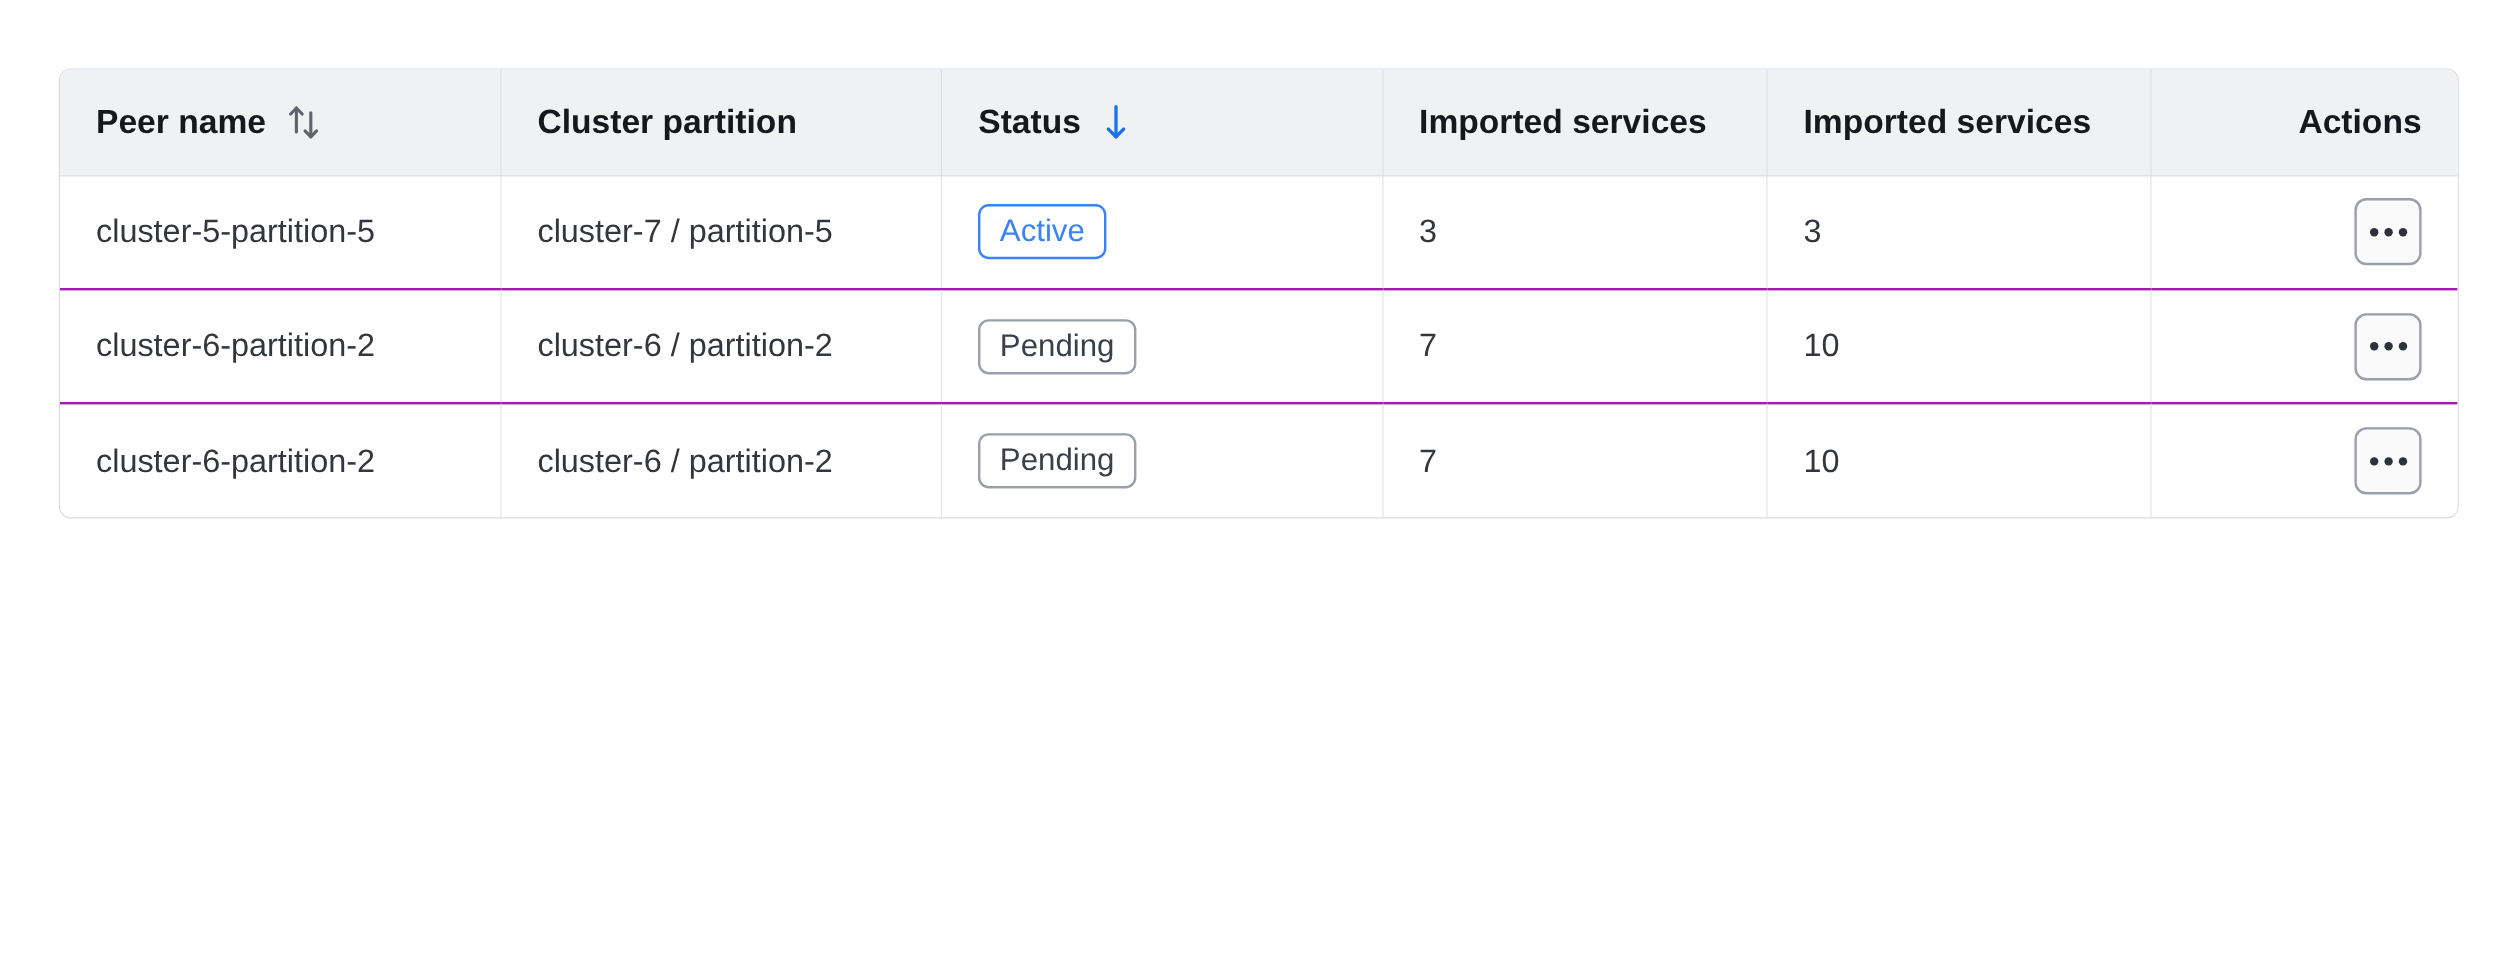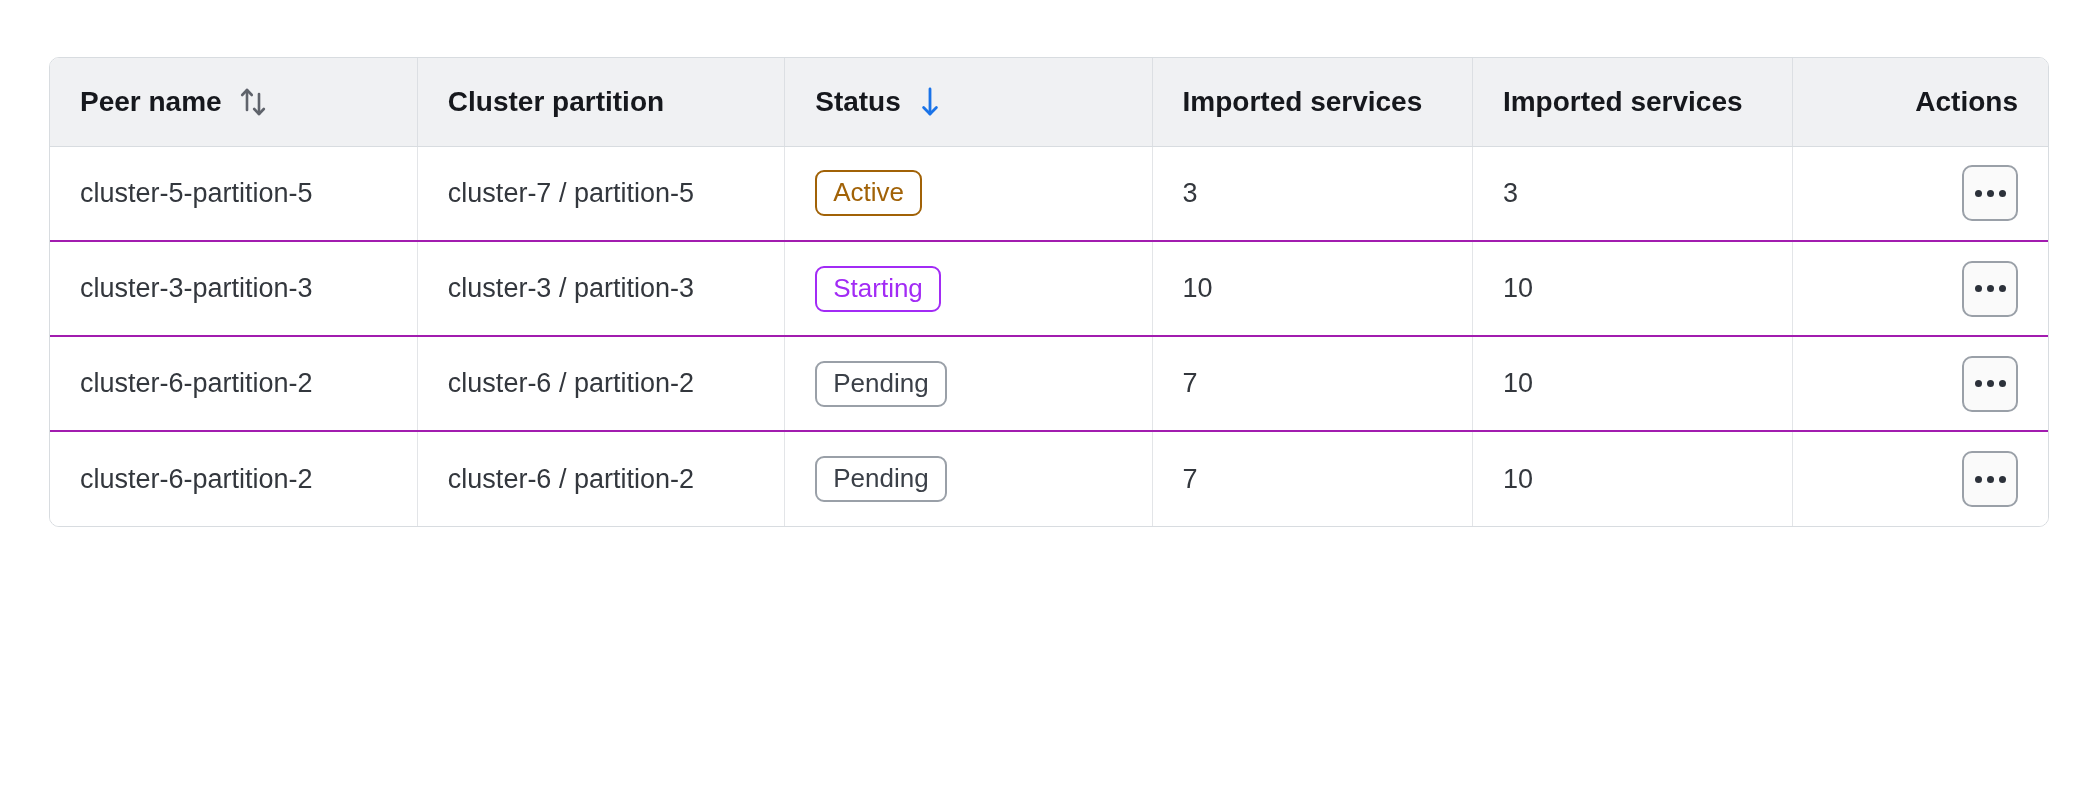--- a/index.html
+++ b/index.html
@@ -108,21 +108,21 @@
   .badge {
     display: inline-block;
     border: 2px solid currentColor;
     border-radius: 9px;
     padding: 7px 16px 9px 16px;
     font-size: 26px;
     line-height: 1;
     background: #ffffff;
     white-space: nowrap;
   }
-  .badge.active   { color: #a16207; }
+  .badge.active   { color: #3b82f6; }
   .badge.starting { color: #a22bf5; }
   .badge.pending  { color: #3b4048; border-color: #9aa0a8; text-align: right; }
   .badge.failing  { color: #e0202f; }
 
   
   .kebab-btn {
     display: inline-flex;
     align-items: center;
     justify-content: center;
     width: 56px;
@@ -225,36 +225,20 @@
           <td>3</td>
           <td class="cell-actions">
             <button class="kebab-btn">
               <span class="dot"></span>
               <span class="dot"></span>
               <span class="dot"></span>
             </button>
           </td>
         </tr>
 
-        <tr>
-          <td>cluster-3-partition-3</td>
-          <td>cluster-3 / partition-3</td>
-          <td>
-            <span class="badge starting">Starting</span>
-          </td>
-          <td>10</td>
-          <td>10</td>
-          <td class="cell-actions">
-            <button class="kebab-btn">
-              <span class="dot"></span>
-              <span class="dot"></span>
-              <span class="dot"></span>
-            </button>
-          </td>
-        </tr>
 
         <tr>
           <td>cluster-6-partition-2</td>
           <td>cluster-6 / partition-2</td>
           <td>
             <span class="badge pending">Pending</span>
           </td>
           <td>7</td>
           <td>10</td>
           <td class="cell-actions">

